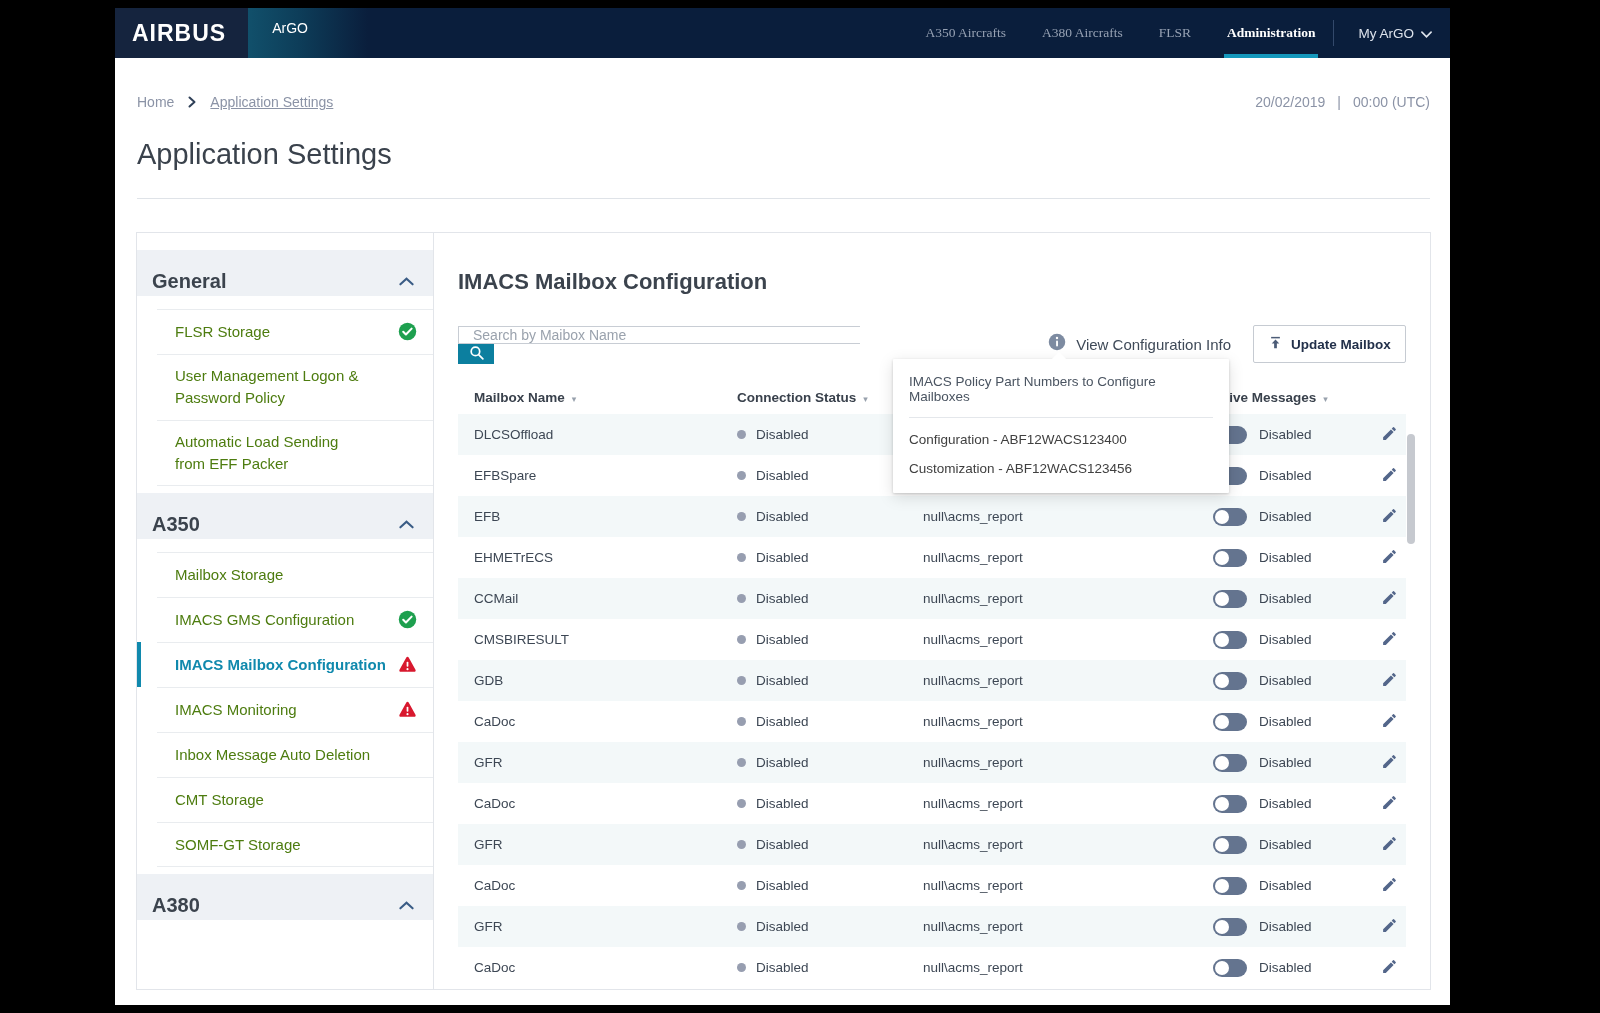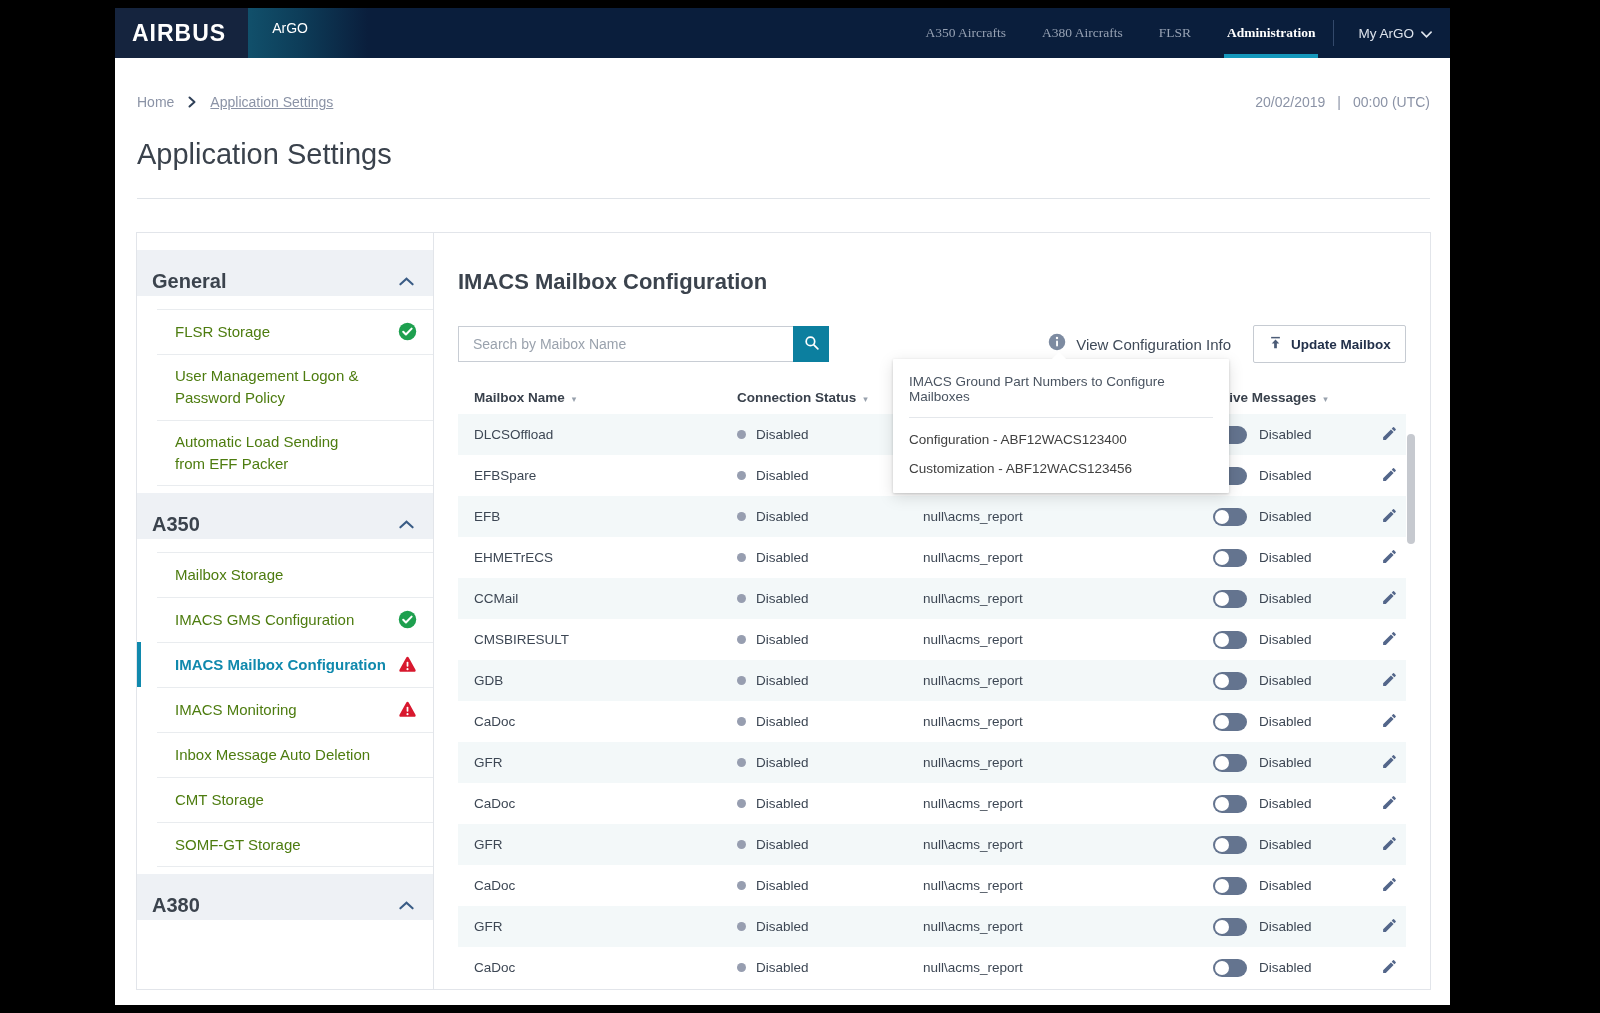--- a/index.html
+++ b/index.html
@@ -90,21 +90,21 @@
   }
   .side-item .lbl { white-space:pre-line; line-height:22px; }
   .side-item.active { color:#1089ad; font-weight:bold; box-shadow:inset 4px 0 0 #1089ad; }
   .status-ic { flex:none; margin-left:8px; display:flex; }
 
   
   .main { flex:1; position:relative; overflow:hidden; }
   .main-title { margin:36px 0 0 24px; font-size:22px; font-weight:bold; color:#3b434d; }
 
   .toolbar { display:flex; align-items:center; margin:30px 24px 0 24px; height:38px; }
-  .search-box { display:flex; width:371px; height:36px; }
+  .search-box { display:flex; width:402px; height:36px;flex-direction:column; }
   .search-input {
     flex:1; height:36px; border:1px solid #c8cdd4; border-right:none;
     padding:0 14px; font-size:14px; color:#3d4754; outline:none;
     font-family:"Liberation Sans", sans-serif; border-radius:0;
   }
   .search-input::placeholder { color:#9aa2ad; }
   .search-btn {
     width:36px; height:36px; background:#0c7f9f; border:none; cursor:pointer;
     display:flex; align-items:center; justify-content:center; padding:0;
   }
@@ -713,21 +713,21 @@
                       <path fill="#53668a" d="M3 17.25V21h3.75L17.81 9.94l-3.75-3.75L3 17.25zM20.71 7.04c.39-.39.39-1.02 0-1.41l-2.34-2.34a.996.996 0 0 0-1.41 0l-1.83 1.83 3.75 3.75 1.83-1.83z"></path>
                     </svg>
         </span>
       </button>
     </div>
   </div>
           </div>
       </div>
 
       <div class="tooltip">
-        <div class="tip-title">IMACS Ground Part Numbers to Configure Mailboxes</div>
+        <div class="tip-title">IMACS Policy Part Numbers to Configure Mailboxes</div>
         <div>
             <div class="tip-line">Configuration - ABF12WACS123400</div>
             <div class="tip-line">Customization - ABF12WACS123456</div>
           </div>
       </div>
 
       <div class="scroll-thumb"></div>
     </div>
   </div>
 </div>

